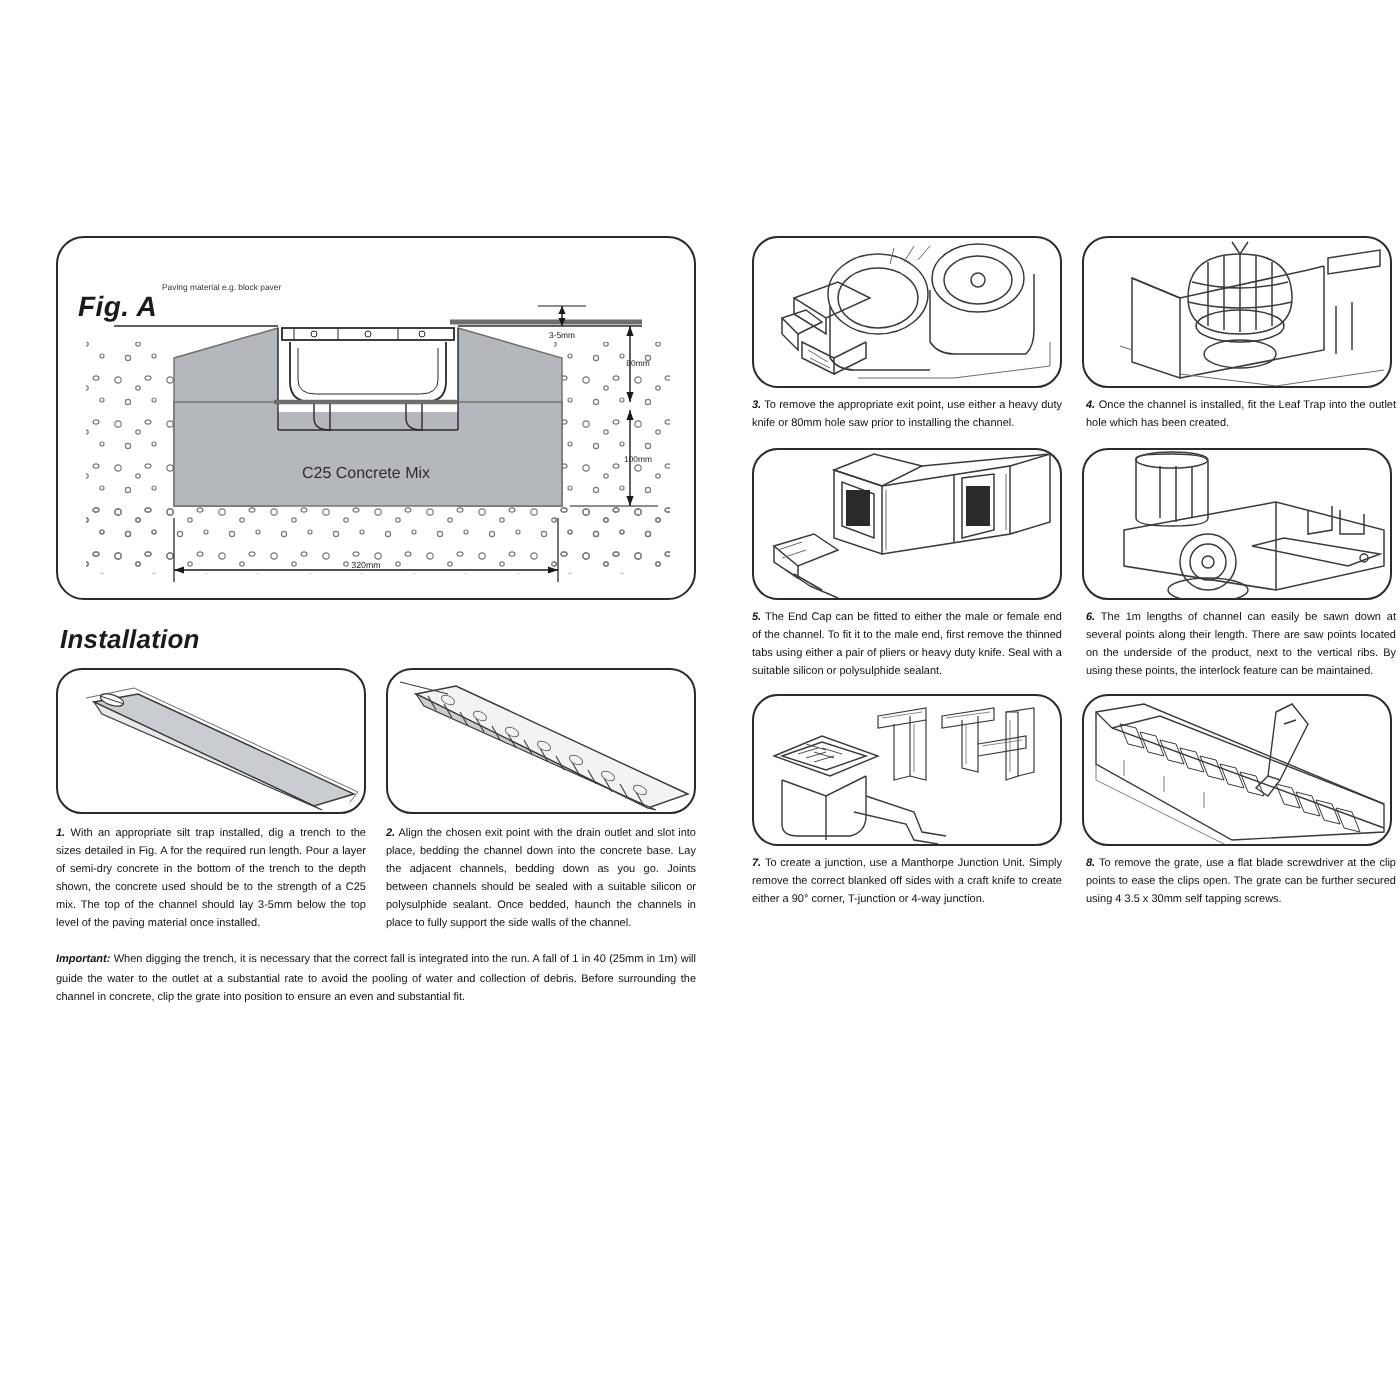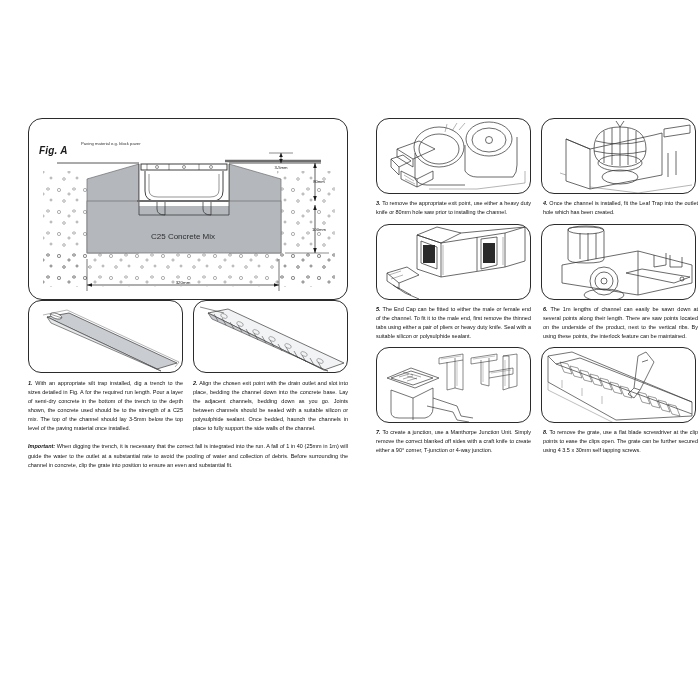--- a/index.html
+++ b/index.html
@@ -43,21 +43,21 @@
     box-sizing: border-box;
     background: #fff;
     overflow: hidden;
   }
   .figa-label {
     position: absolute;
     left: 10px;
     top: 26px;
     font-style: italic;
     font-weight: bold;
-    font-size: 10px;
+    font-size: 14px;
     letter-spacing: .2px;
   }
   .paving-note {
     position: absolute;
     left: 52px;
     top: 22px;
     font-size: 4.2px;
     line-height: 1.5;
     color: #333;
     width: 62px;
@@ -205,20 +205,21 @@
             <text x="290" y="64" font-family="Liberation Sans, sans-serif" font-size="4.2" fill="#222" text-anchor="middle">80mm</text>
             <text x="290" y="112" font-family="Liberation Sans, sans-serif" font-size="4.2" fill="#222" text-anchor="middle">100mm</text>
             <text x="154" y="165" font-family="Liberation Sans, sans-serif" font-size="4.4" fill="#222" text-anchor="middle">320mm</text>
             <text x="154" y="120" font-family="Liberation Sans, sans-serif" font-size="8" fill="#2e2e2e" text-anchor="middle">C25 Concrete Mix</text>
           </svg>
 
           <div class="figa-label">Fig. A</div>
           <div class="paving-note">Paving material e.g. block paver</div>
         </div>
 
+        <div class="installation-heading">Installation</div>
 
         <div class="illus-row">
           <div class="illus-box lbox">
             <svg width="155" height="73" viewBox="0 0 155 73">
               <path d="M18 16 L40 12 L148 62 L128 68 Z" fill="#c9ccd0" stroke="#3a3a3a" stroke-width="0.7"></path>
               <path d="M18 16 L22 22 L132 70 L128 68 Z" fill="#e6e8ea" stroke="#3a3a3a" stroke-width="0.6"></path>
               <path d="M14 14 L38 9 L150 61 L146 66" fill="none" stroke="#6b6b6b" stroke-width="0.5"></path>
               <ellipse cx="27" cy="15" rx="6" ry="2.6" fill="#fff" stroke="#3a3a3a" stroke-width="0.6" transform="rotate(18 27 15)"></ellipse>
               <path d="M21 13 L33 17" stroke="#3a3a3a" stroke-width="0.5"></path>
             </svg>

